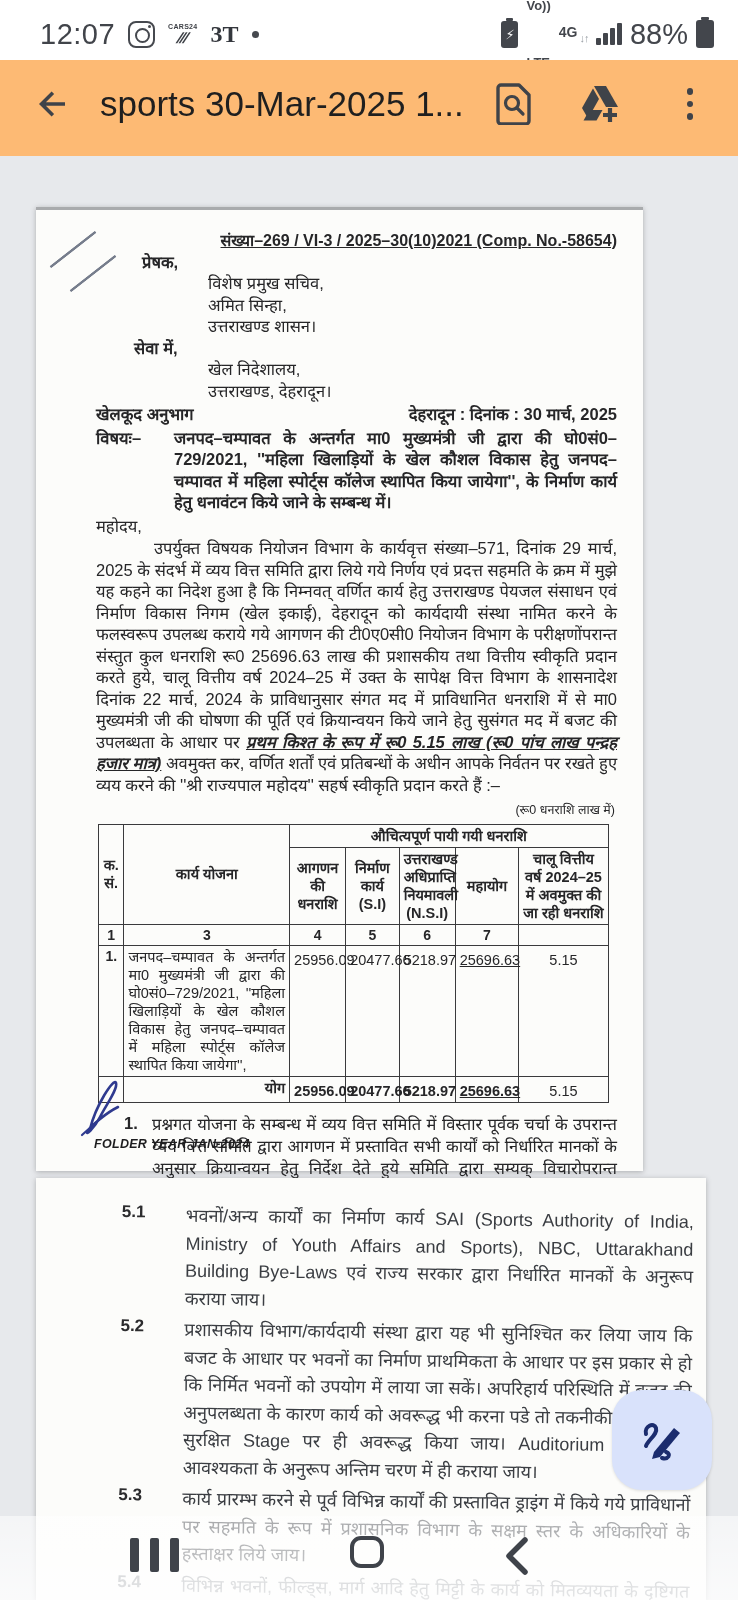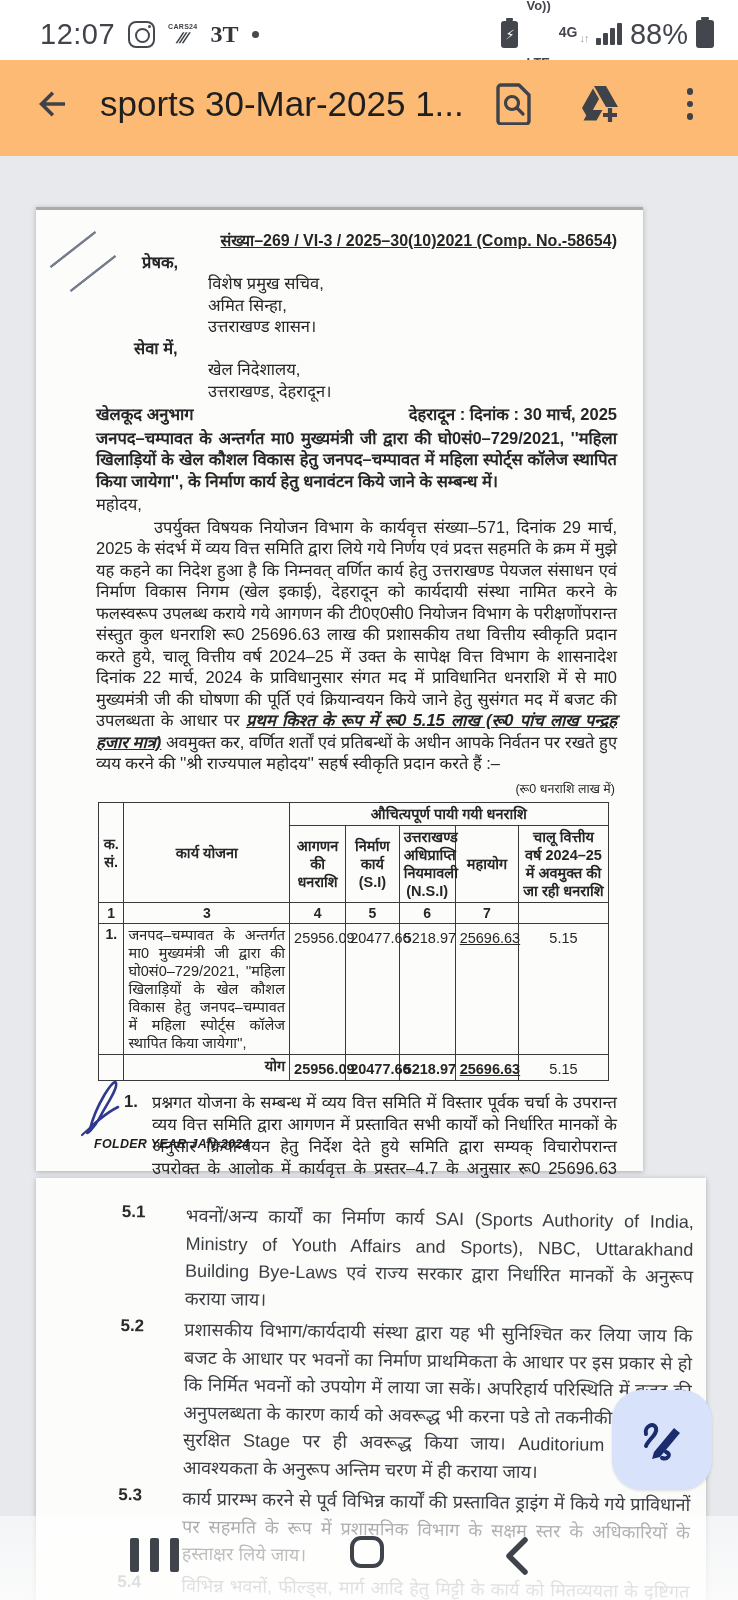--- a/index.html
+++ b/index.html
@@ -191,20 +191,21 @@
     <div class="lbl2">सेवा में,</div>
     <div class="addr">खेल निदेशालय,</div>
     <div class="addr">उत्तराखण्ड, देहरादून।</div>
 
     <div class="secrow">
       <span>खेलकूद अनुभाग</span>
       <span>देहरादून : दिनांक :  30 मार्च, 2025</span>
     </div>
 
     <div class="subj">
+      <span class="k">विषयः–</span>
       <span class="v">जनपद–चम्पावत के अन्तर्गत मा0 मुख्यमंत्री जी द्वारा की घो0सं0–729/2021, ''महिला खिलाड़ियों के खेल कौशल विकास हेतु जनपद–चम्पावत में महिला स्पोर्ट्स कॉलेज स्थापित किया जायेगा'', के निर्माण कार्य हेतु धनावंटन किये जाने के सम्बन्ध में।</span>
     </div>
 
     <div class="saluto">महोदय,</div>
 
     <div class="bodyp"><span>उपर्युक्त विषयक नियोजन विभाग के कार्यवृत्त संख्या–571, दिनांक 29 मार्च, 2025 के संदर्भ में व्यय वित्त समिति द्वारा लिये गये निर्णय एवं प्रदत्त सहमति के क्रम में मुझे यह कहने का निदेश हुआ है कि निम्नवत् वर्णित कार्य हेतु उत्तराखण्ड पेयजल संसाधन एवं निर्माण विकास निगम (खेल इकाई), देहरादून को कार्यदायी संस्था नामित करने के फलस्वरूप उपलब्ध कराये गये आगणन की टी0ए0सी0 नियोजन विभाग के परीक्षणोंपरान्त संस्तुत कुल धनराशि रू0 25696.63 लाख की प्रशासकीय तथा वित्तीय स्वीकृति प्रदान करते हुये, चालू वित्तीय वर्ष 2024–25 में उक्त के सापेक्ष वित्त विभाग के शासनादेश दिनांक 22 मार्च, 2024 के प्राविधानुसार संगत मद में प्राविधानित धनराशि में से मा0 मुख्यमंत्री जी की घोषणा की पूर्ति एवं क्रियान्वयन किये जाने हेतु सुसंगत मद में बजट की उपलब्धता के आधार पर </span><span class="emph">प्रथम किश्त के रूप में रू0 5.15 लाख (रू0 पांच लाख पन्द्रह हजार मात्र)</span><span> अवमुक्त कर, वर्णित शर्तों एवं प्रतिबन्धों के अधीन आपके निर्वतन पर रखते हुए व्यय करने की ''श्री राज्यपाल महोदय'' सहर्ष स्वीकृति प्रदान करते हैं :–</span></div>
 
     <div class="tnote">(रू0 धनराशि लाख में)</div>
 
     <table class="dtab">

